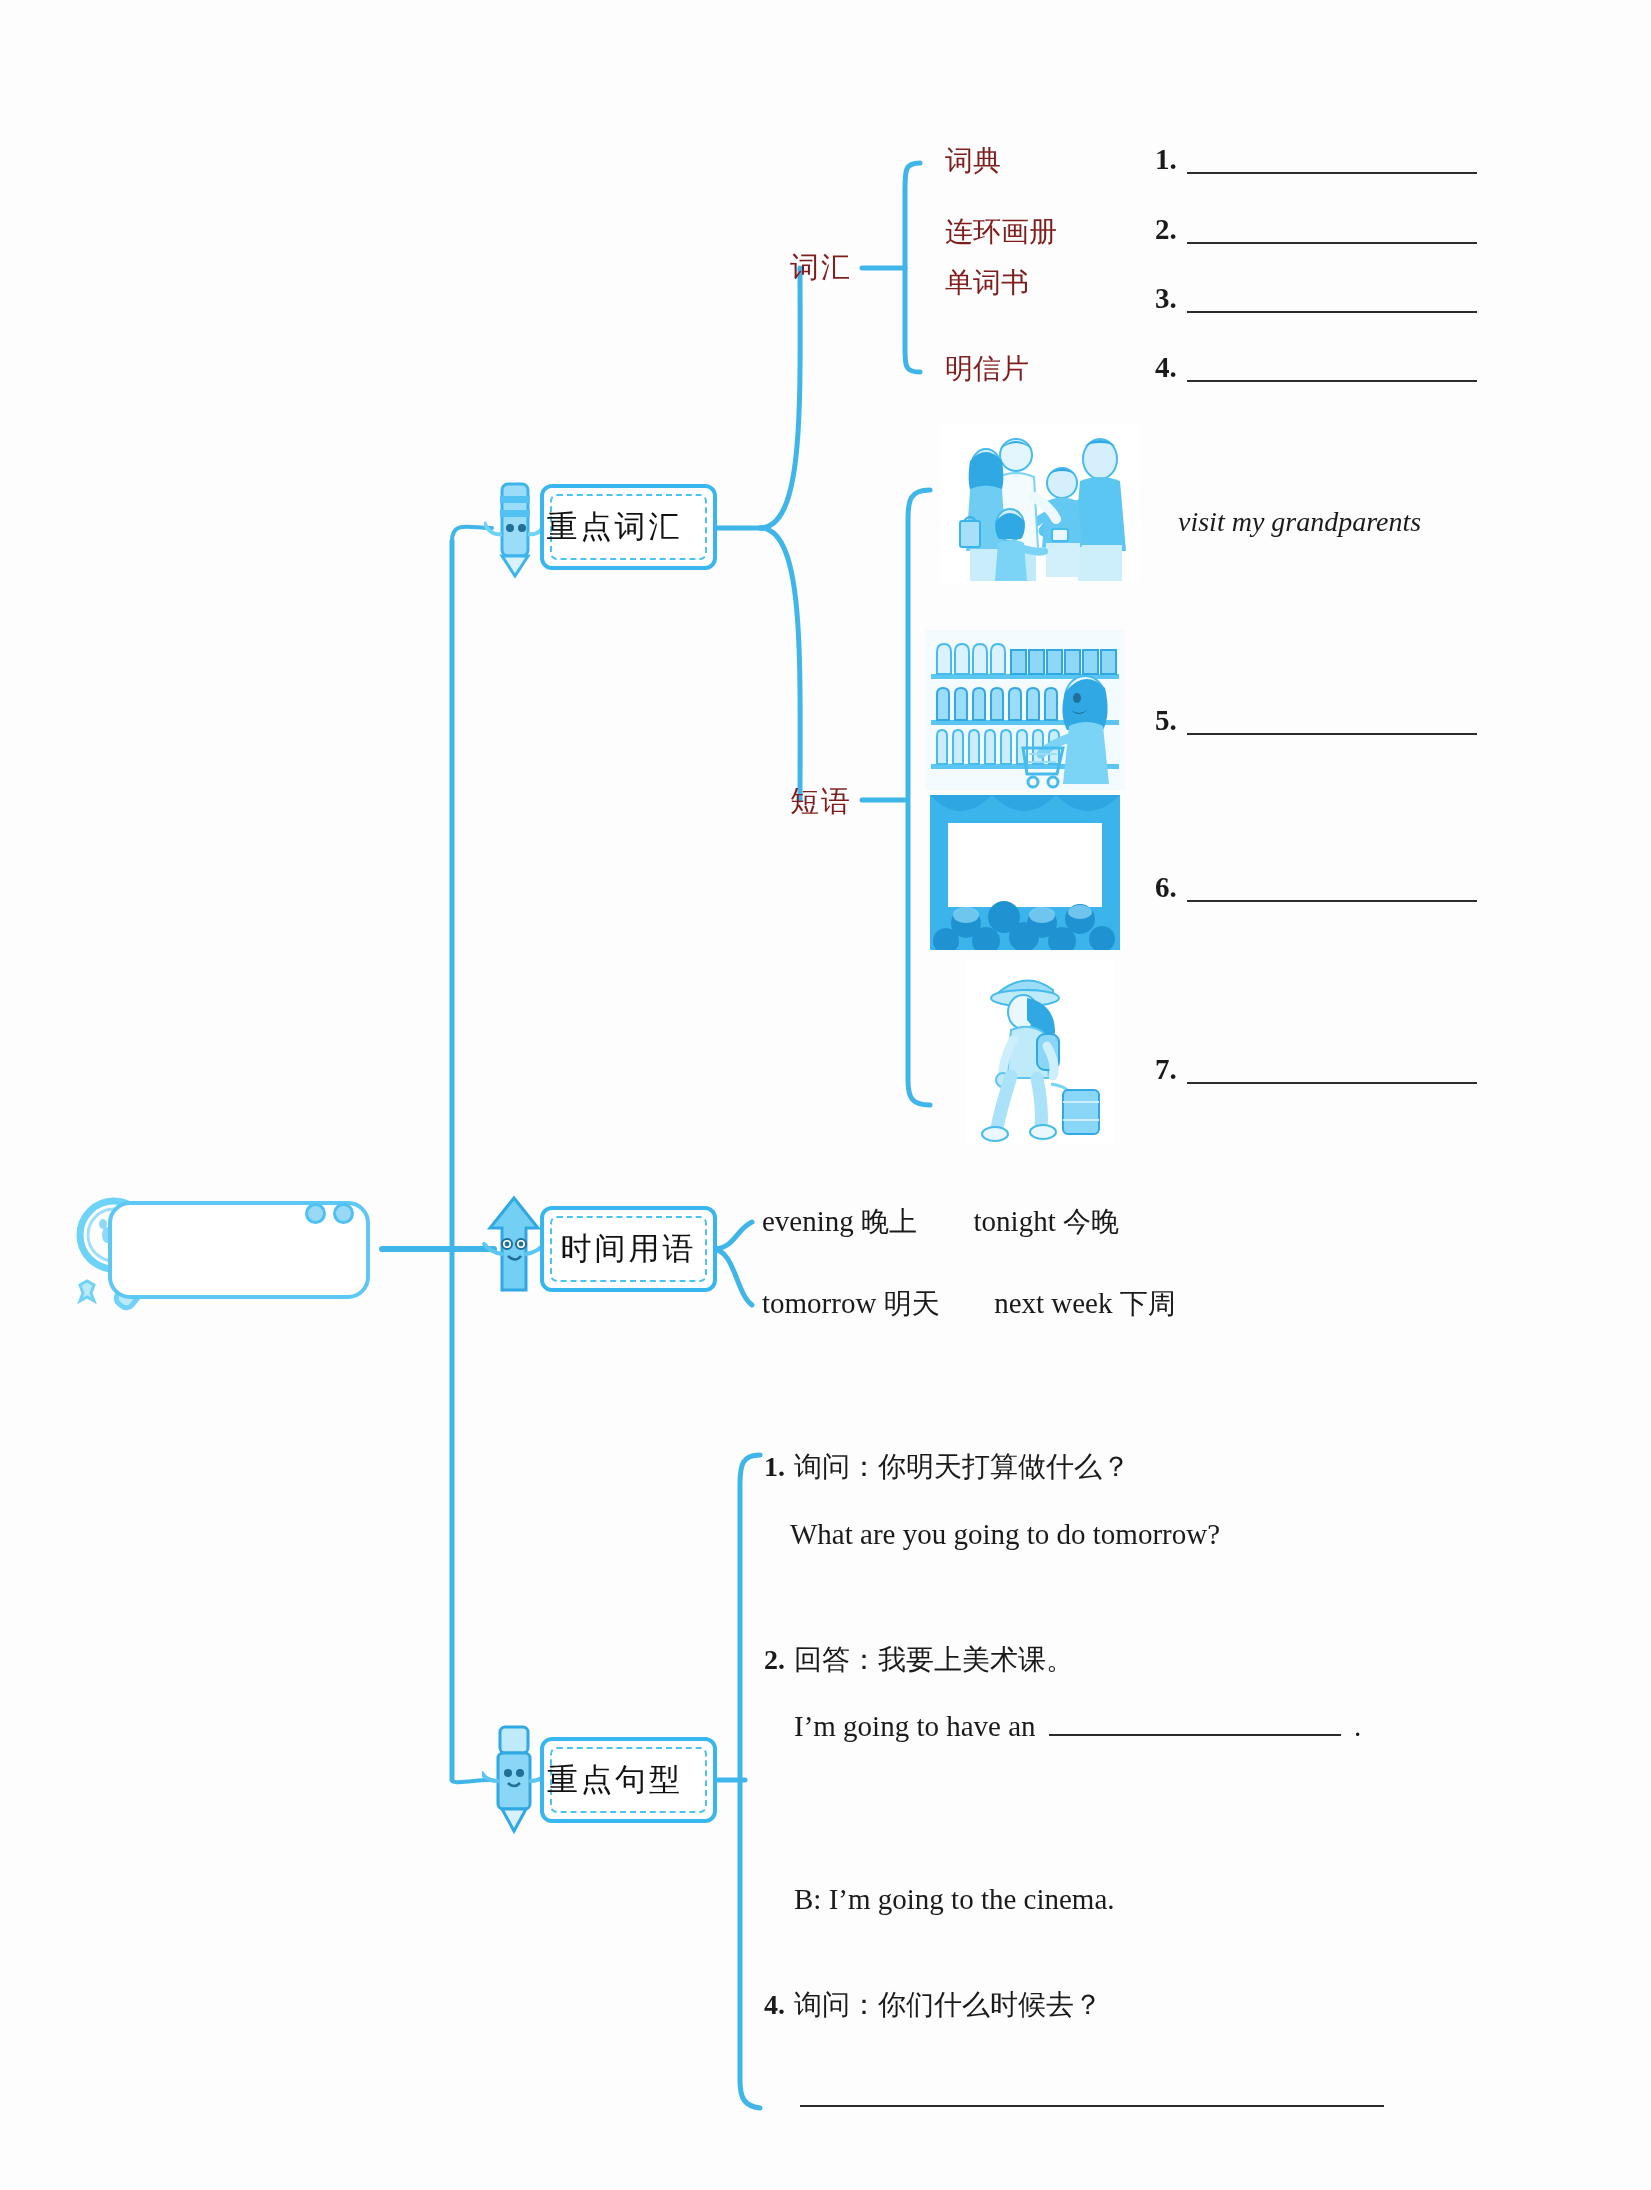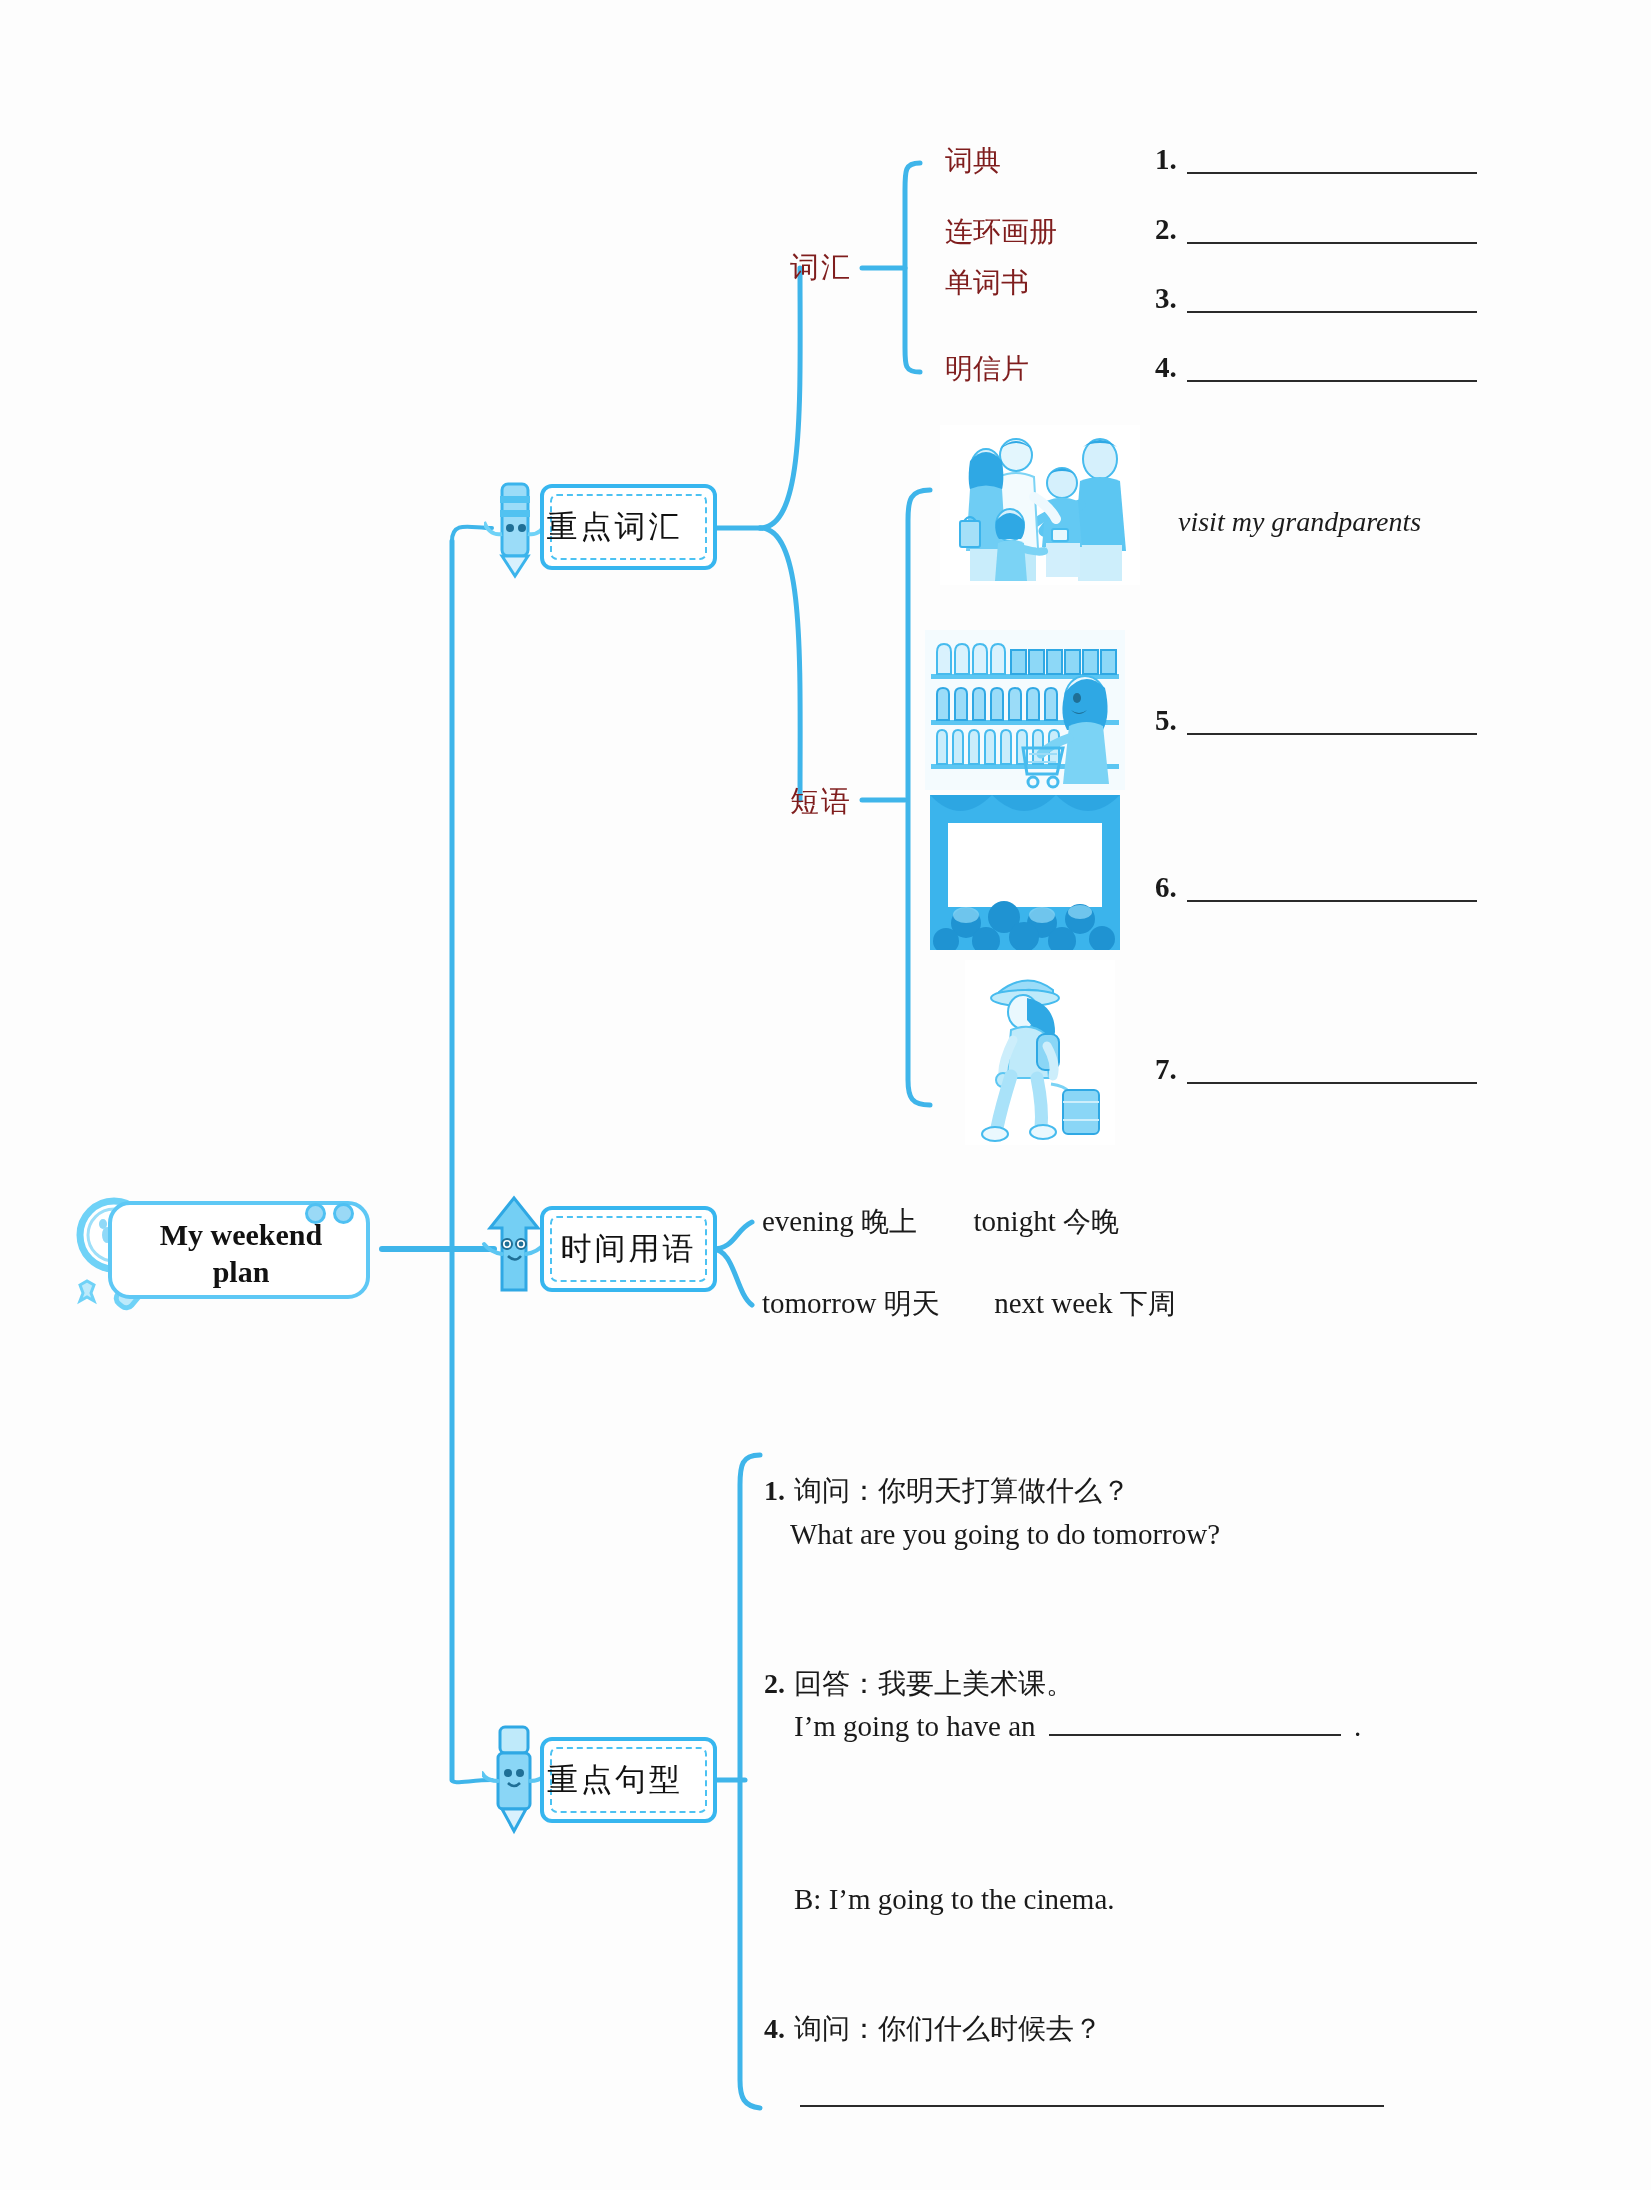--- a/index.html
+++ b/index.html
@@ -134,21 +134,20 @@
 
   
   .illus { position: absolute; }
 
   
   .sent-cn {
     position: absolute;
     font-size: 28px;
     font-family: "DejaVu Sans", "Liberation Sans", sans-serif;
     white-space: nowrap;
-    margin-top: 24px;
   }
   .sent-en {
     position: absolute;
     font-size: 29px;
     font-family: "Liberation Serif", "DejaVu Serif", serif;
     white-space: nowrap;
   }
   .sent-num {
     font-weight: bold;
     font-family: "Liberation Serif", "DejaVu Serif", serif;
@@ -204,24 +203,20 @@
       <circle cx="52" cy="42" r="34" fill="#ffffff" stroke="#6fd2f7" stroke-width="7"></circle>
       <circle cx="52" cy="42" r="26" fill="none" stroke="#9ddff9" stroke-width="3"></circle>
       <ellipse cx="41" cy="31" rx="4" ry="5" fill="#8fd9f8"></ellipse>
       <ellipse cx="45" cy="42" rx="5" ry="8" fill="#8fd9f8"></ellipse>
       <rect x="66" y="66" width="18" height="52" rx="7" fill="#bdeafb" stroke="#6fd2f7" stroke-width="5" transform="rotate(40 75 92)"></rect>
       <path d="M 18 92 l 7 -4 l 7 4 l -3 8 l 3 8 l -7 -4 l -7 4 l 3 -8 z" fill="#bdeafb" stroke="#6fd2f7" stroke-width="3"></path>
     </svg>
     <div class="root-outer"></div>
     <div class="root-dot" id="root-dot-a"></div>
     <div class="root-dot" id="root-dot-b"></div>
-    <div class="root-label">
-      <div>My weekend</div>
-      <div>plan</div>
-    </div>
   </div>
 
   <div class="branch-node" style="left:492px; top:480px; width:225px; height:96px;">
     <svg class="mascot" style="left:-8px; top:-4px; width:62px; height:104px;" viewBox="0 0 62 104">
       <rect x="18" y="8" width="26" height="72" rx="6" fill="#9bdcf8" stroke="#3bb4ec" stroke-width="3"></rect>
       <path d="M 18 80 L 31 100 L 44 80 Z" fill="#d8f1fd" stroke="#3bb4ec" stroke-width="3"></path>
       <rect x="16" y="20" width="30" height="7" fill="#51c2f1"></rect>
       <rect x="16" y="34" width="30" height="7" fill="#51c2f1"></rect>
       <circle cx="26" cy="52" r="4" fill="#1f6f96"></circle>
       <circle cx="38" cy="52" r="4" fill="#1f6f96"></circle>

